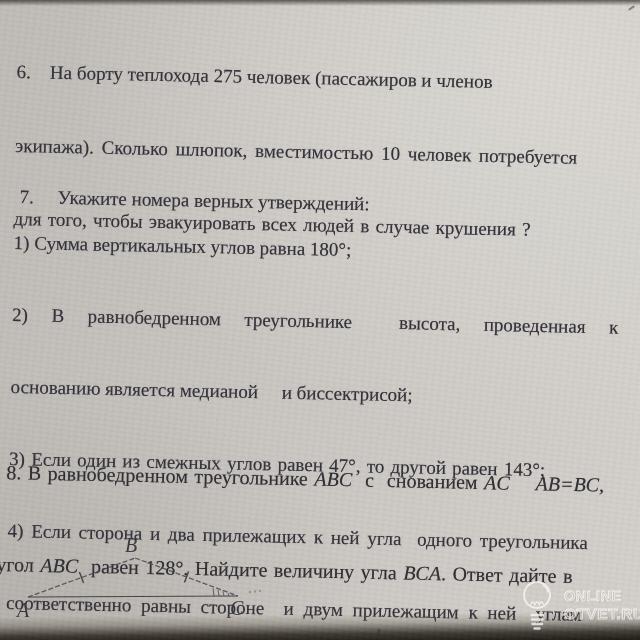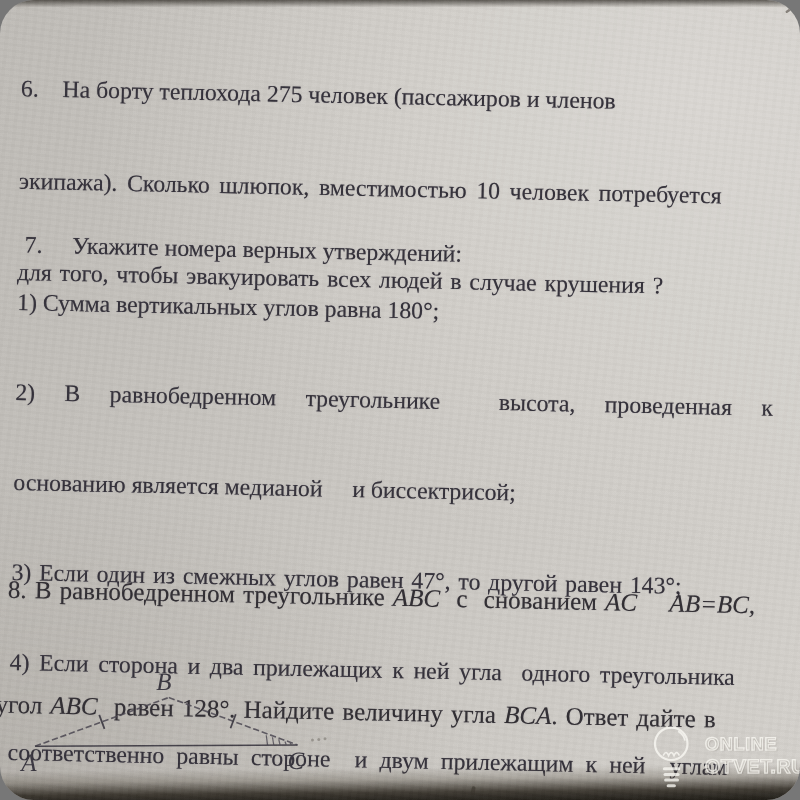--- a/index.html
+++ b/index.html
@@ -2,21 +2,21 @@
 <html><head>
 <meta charset="utf-8">
 <style>
   html,body{margin:0;padding:0;background:#777;}
   .photo{
     position:relative;width:640px;height:640px;overflow:hidden;
     background:
       radial-gradient(ellipse 820px 620px at 88% 12%, rgba(219,216,211,0.95) 0%, rgba(219,216,211,0) 60%),
       radial-gradient(ellipse 700px 500px at 0% 100%, rgba(168,164,158,0.55) 0%, rgba(168,164,158,0) 55%),
       linear-gradient(100deg,#bfbcb7 0%,#c9c6c1 45%,#d3d0cb 100%);
-    font-family:"Liberation Serif",serif;color:#34313a;border-radius:27px;
+    font-family:"Liberation Serif",serif;color:#34313a;
   }
   .grain{position:absolute;inset:0;pointer-events:none;
     background:
       repeating-linear-gradient(7deg, rgba(0,0,0,0.014) 0 2px, rgba(255,255,255,0.012) 2px 5px),
       repeating-linear-gradient(96deg, rgba(0,0,0,0.010) 0 3px, rgba(255,255,255,0.010) 3px 7px);}
   .top-edge{position:absolute;top:0;left:0;right:0;height:6px;
     background:linear-gradient(to bottom, rgba(40,36,30,0.7), rgba(40,36,30,0));}
   .bottom-edge{position:absolute;left:-8px;right:-8px;bottom:-6px;height:32px;
     transform:rotate(-0.5deg);
     background:linear-gradient(to bottom, rgba(70,63,50,0) 0%, rgba(70,63,50,0.30) 30%, rgba(34,29,21,0.82) 62%, #0f0d08 100%);}

